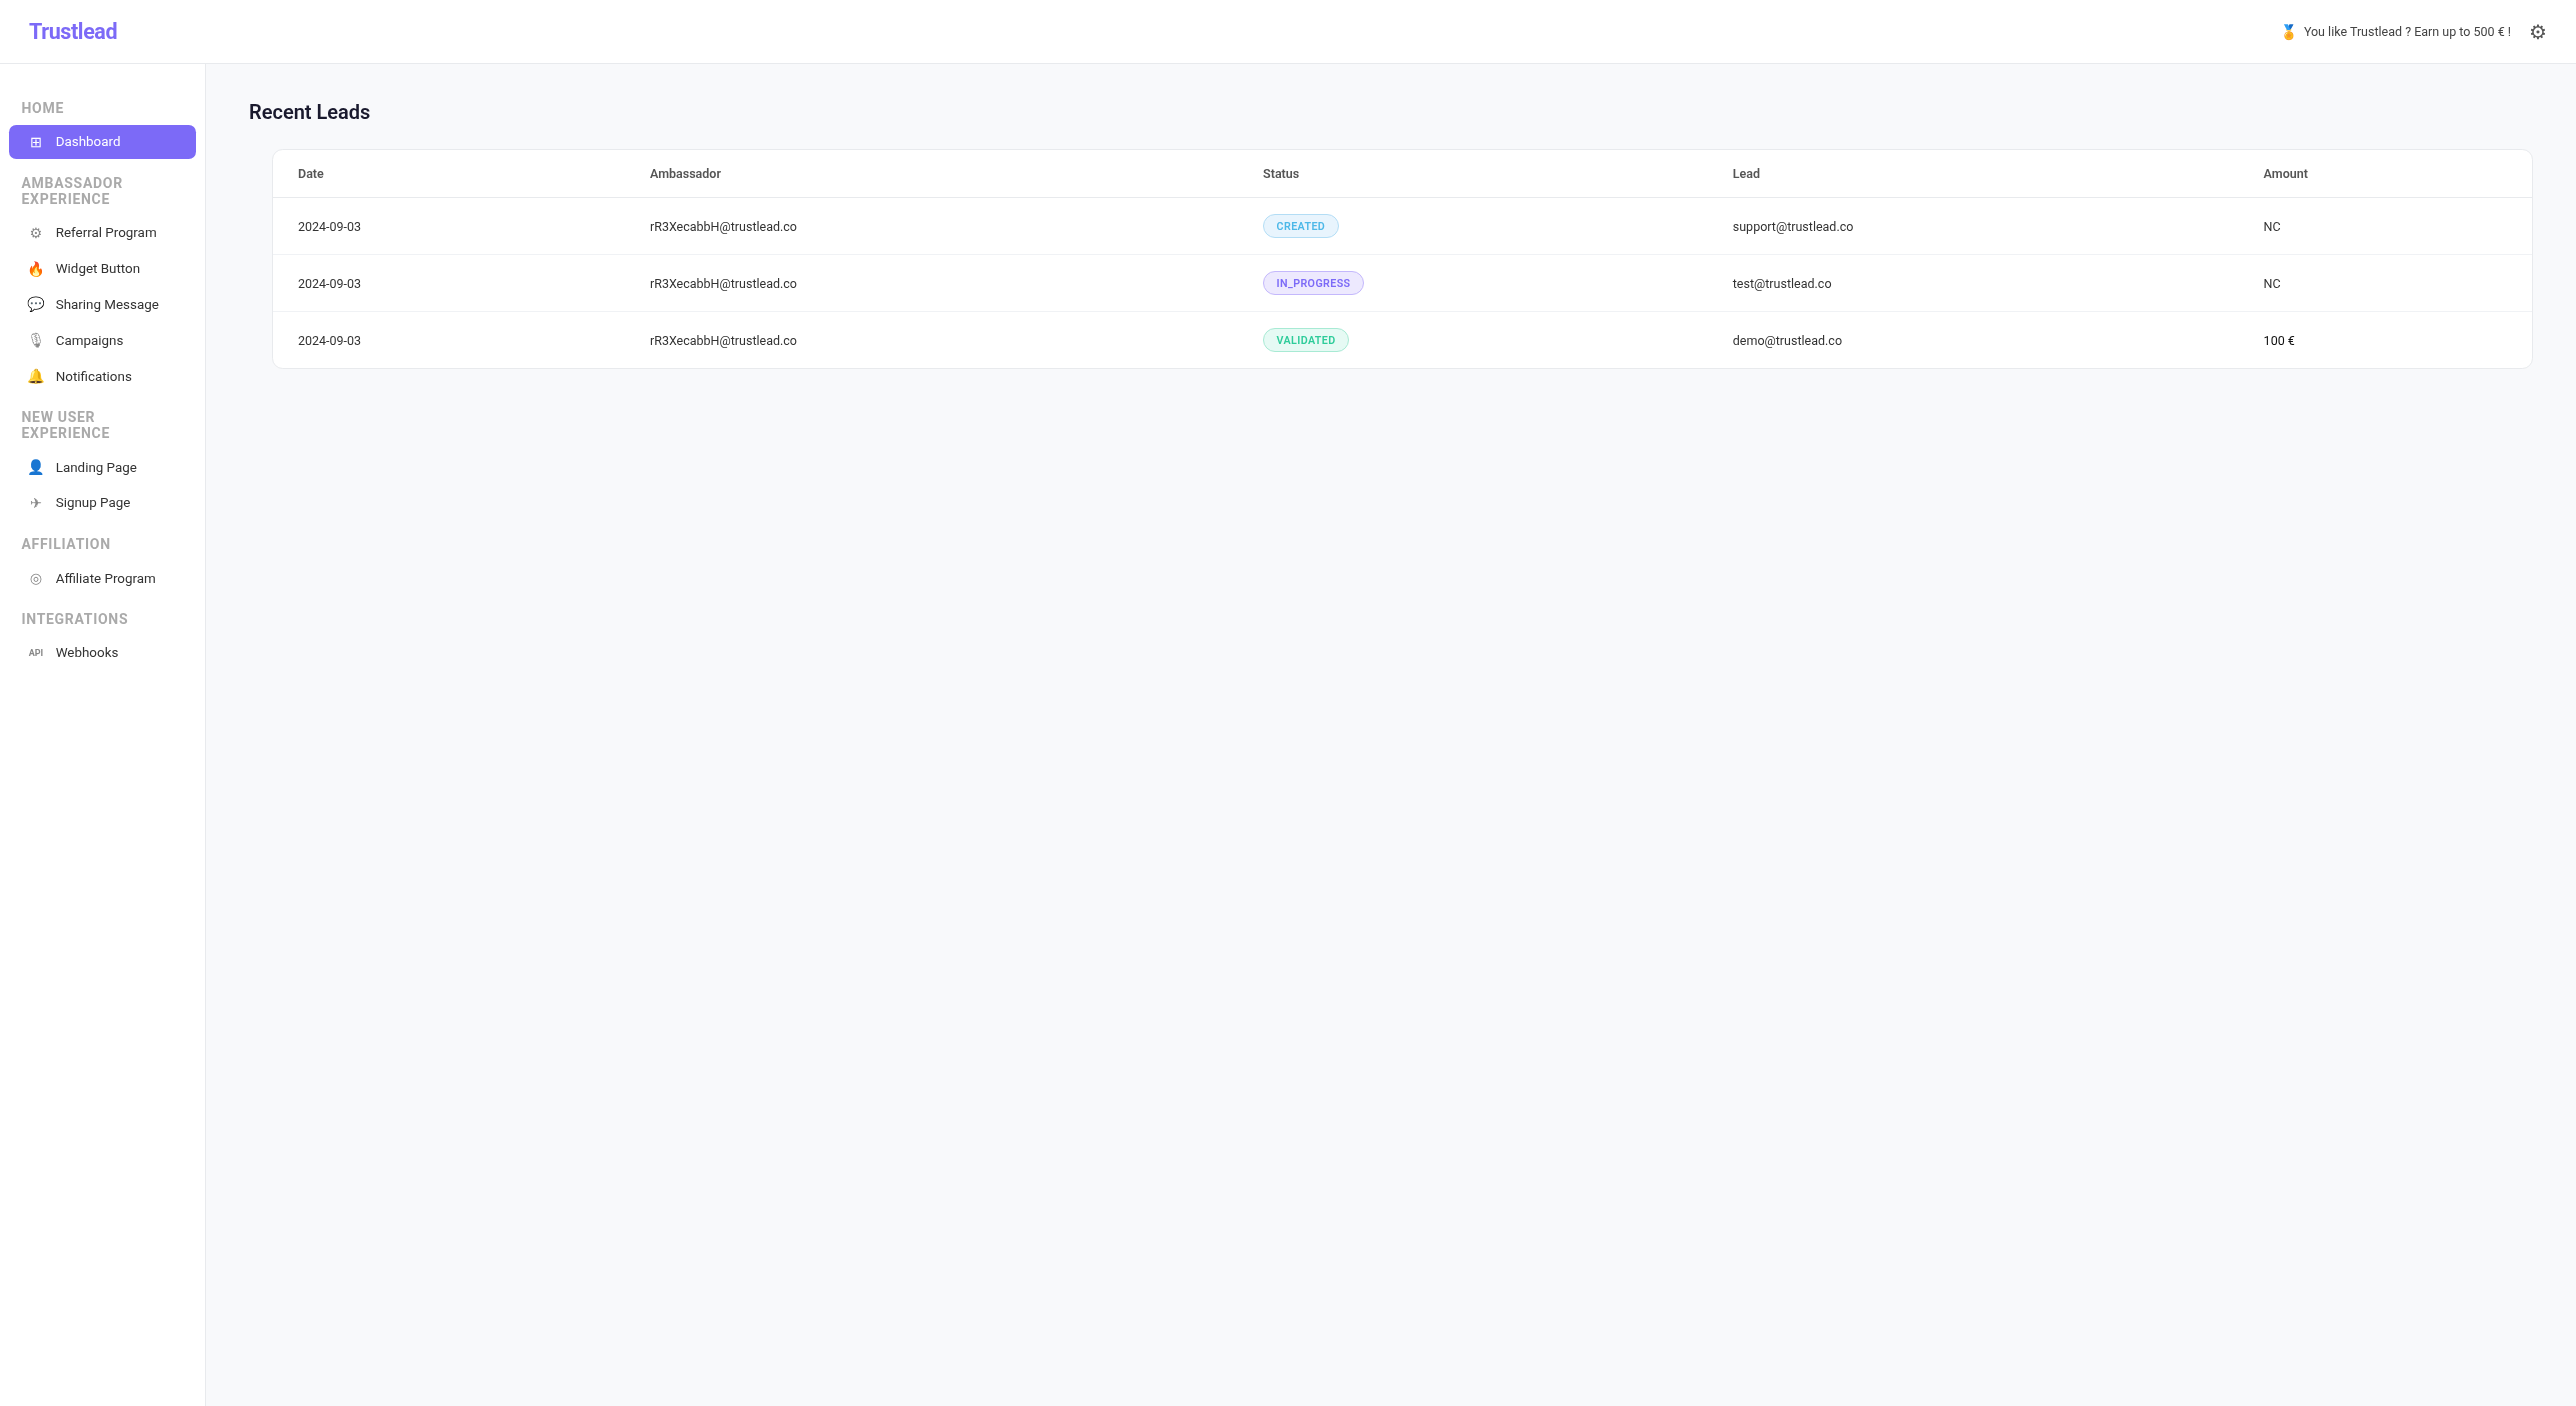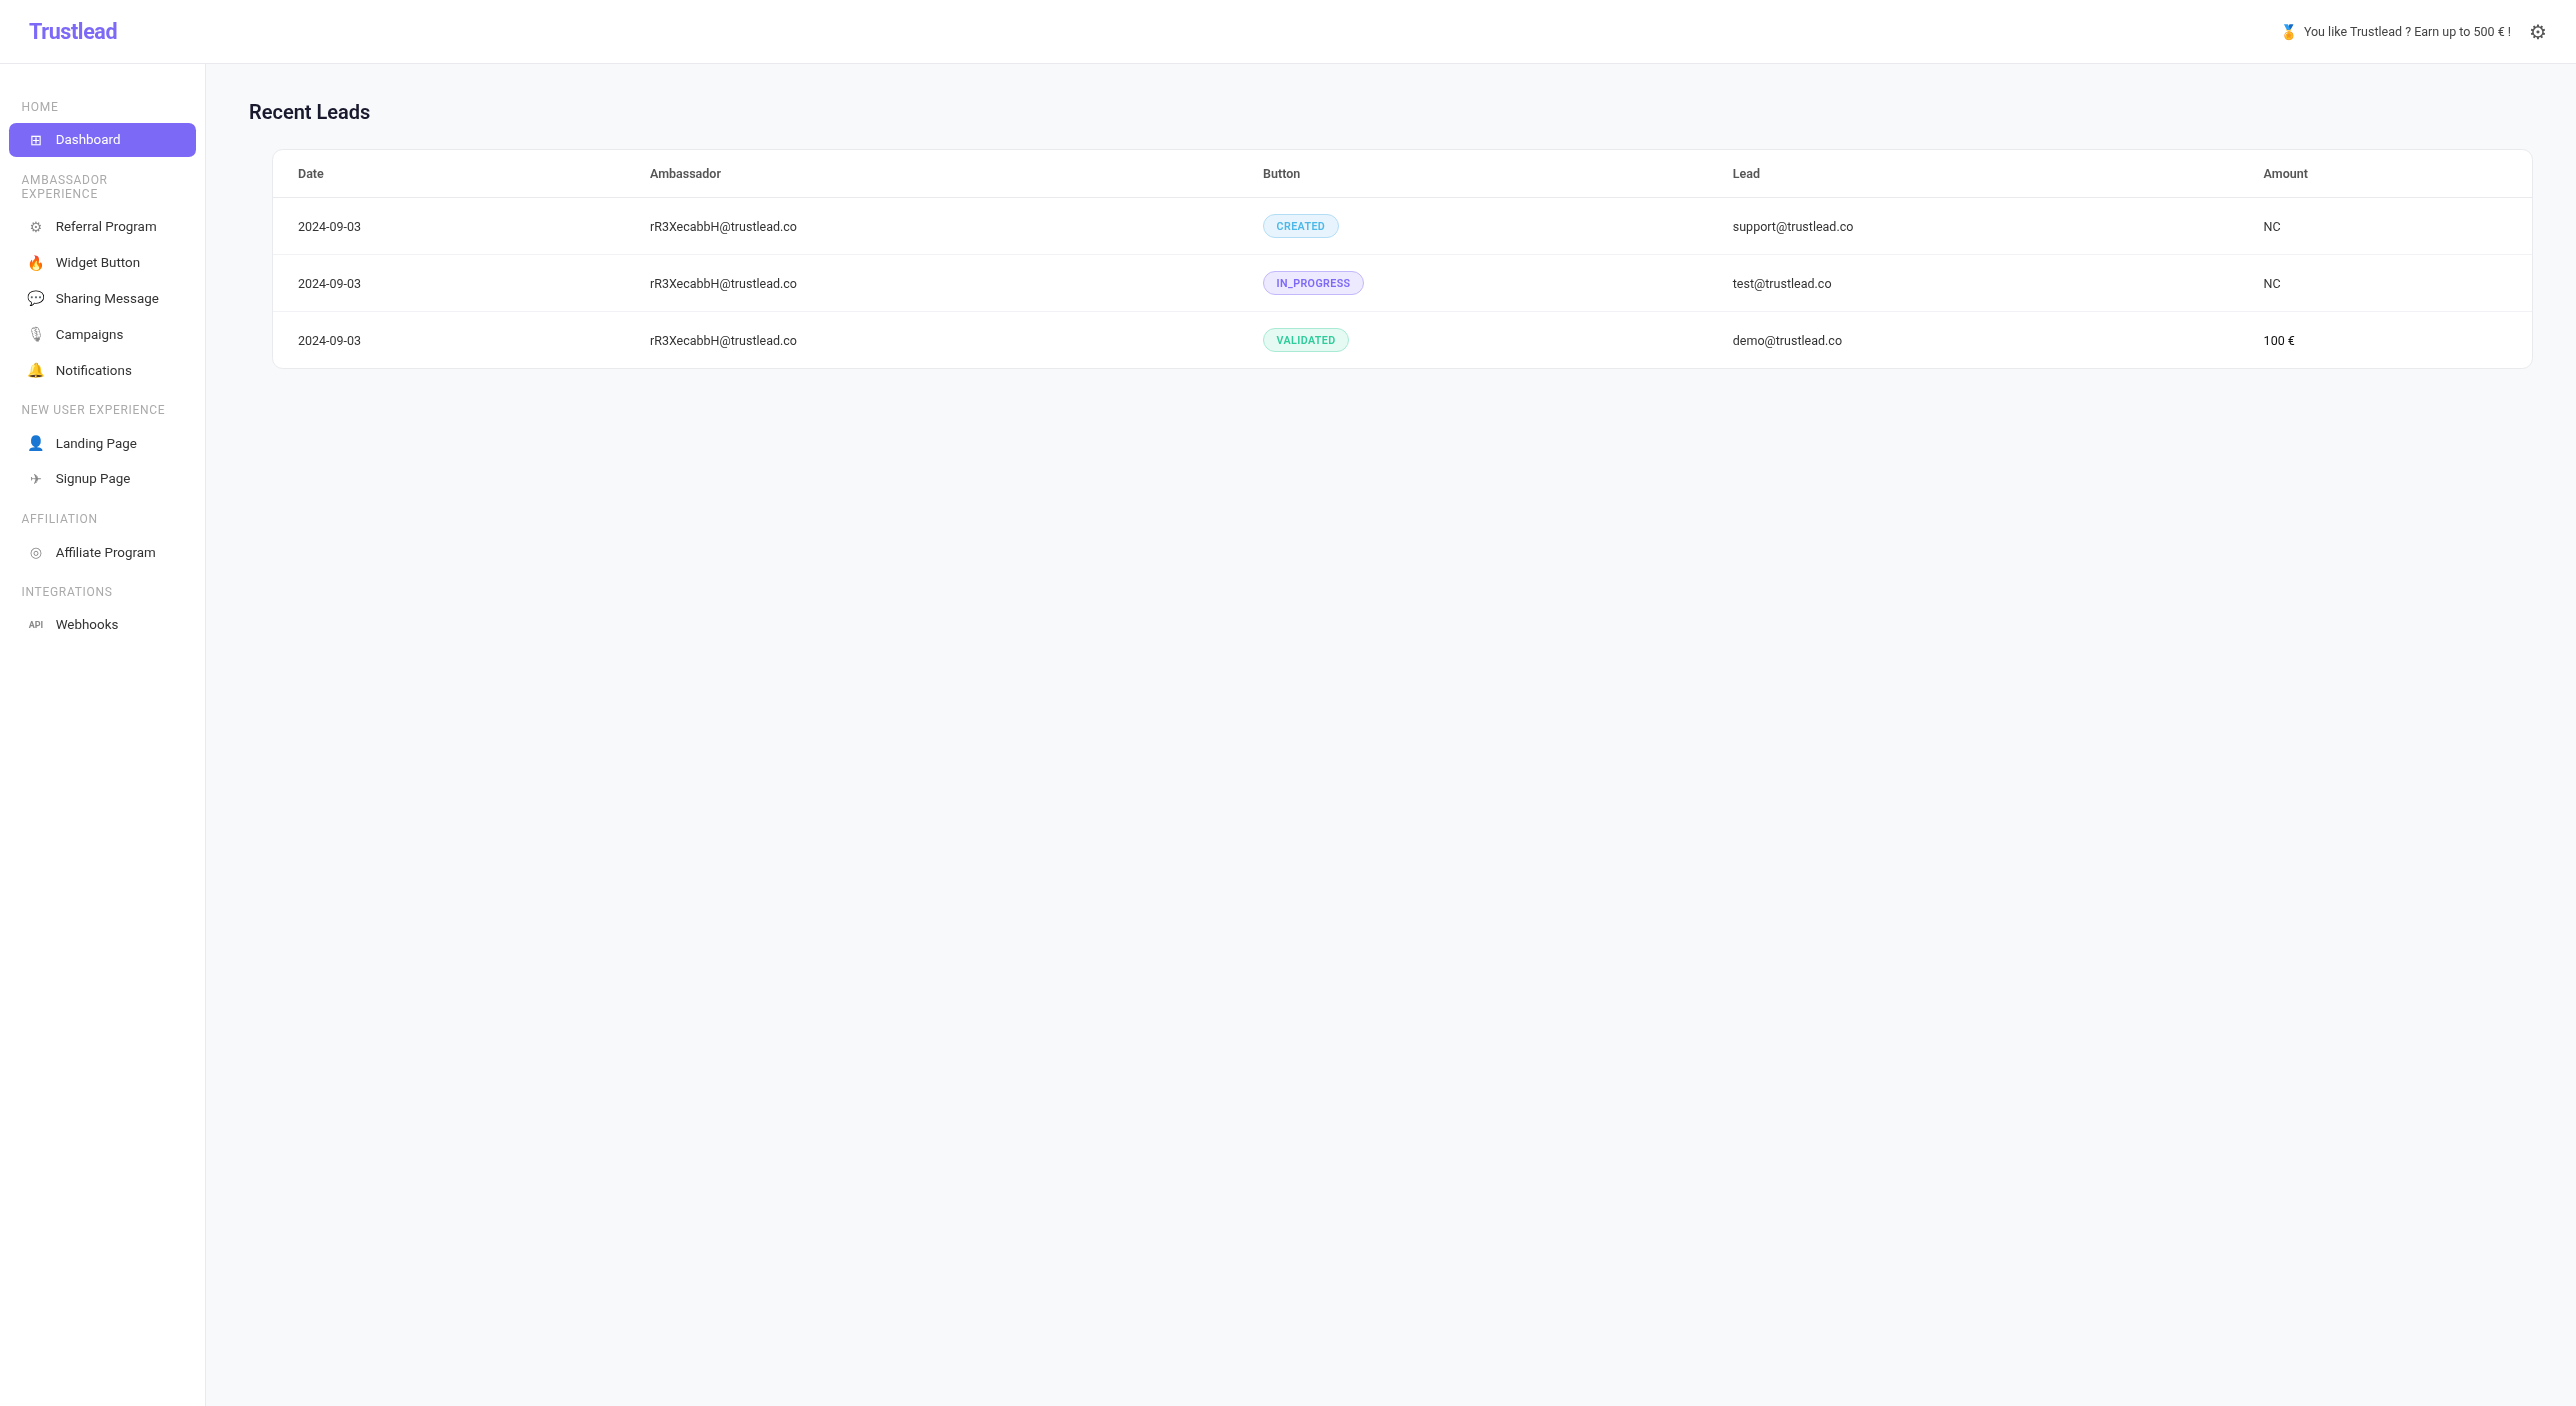--- a/index.html
+++ b/index.html
@@ -61,22 +61,22 @@
     
     .sidebar {
       width: 206px;
       background: #fff;
       border-right: 0.9px solid #e8eaed;
       overflow-y: auto;
       flex-shrink: 0;
       padding: 21.5px 0;
     }
     .sidebar-section-label {
-      font-size: 12px;
-      font-weight: 400;
+      font-size: 14px;
+      font-weight: 700;
       color: #aaa;
       letter-spacing: 0.7px;
       padding: 14.3px 21.5px 7.2px 21.5px;
     }
     .sidebar-item {
       display: flex;
       align-items: center;
       gap: 10.7px;
       padding: 9px 18px;
       cursor: pointer;
@@ -253,21 +253,21 @@
 
   <main class="main-content">
     <h1 class="section-title">Recent Leads</h1>
 
     <div class="table-card">
       <table>
         <thead>
           <tr>
             <th>Date</th>
             <th>Ambassador</th>
-            <th>Button</th>
+            <th>Status</th>
             <th>Lead</th>
             <th>Amount</th>
           </tr>
         </thead>
         <tbody id="leads-tbody">
 
         <tr>
       <td>2024-09-03</td>
       <td>rR3XecabbH@trustlead.co</td>
       <td><span class="badge badge-created">CREATED</span></td>

